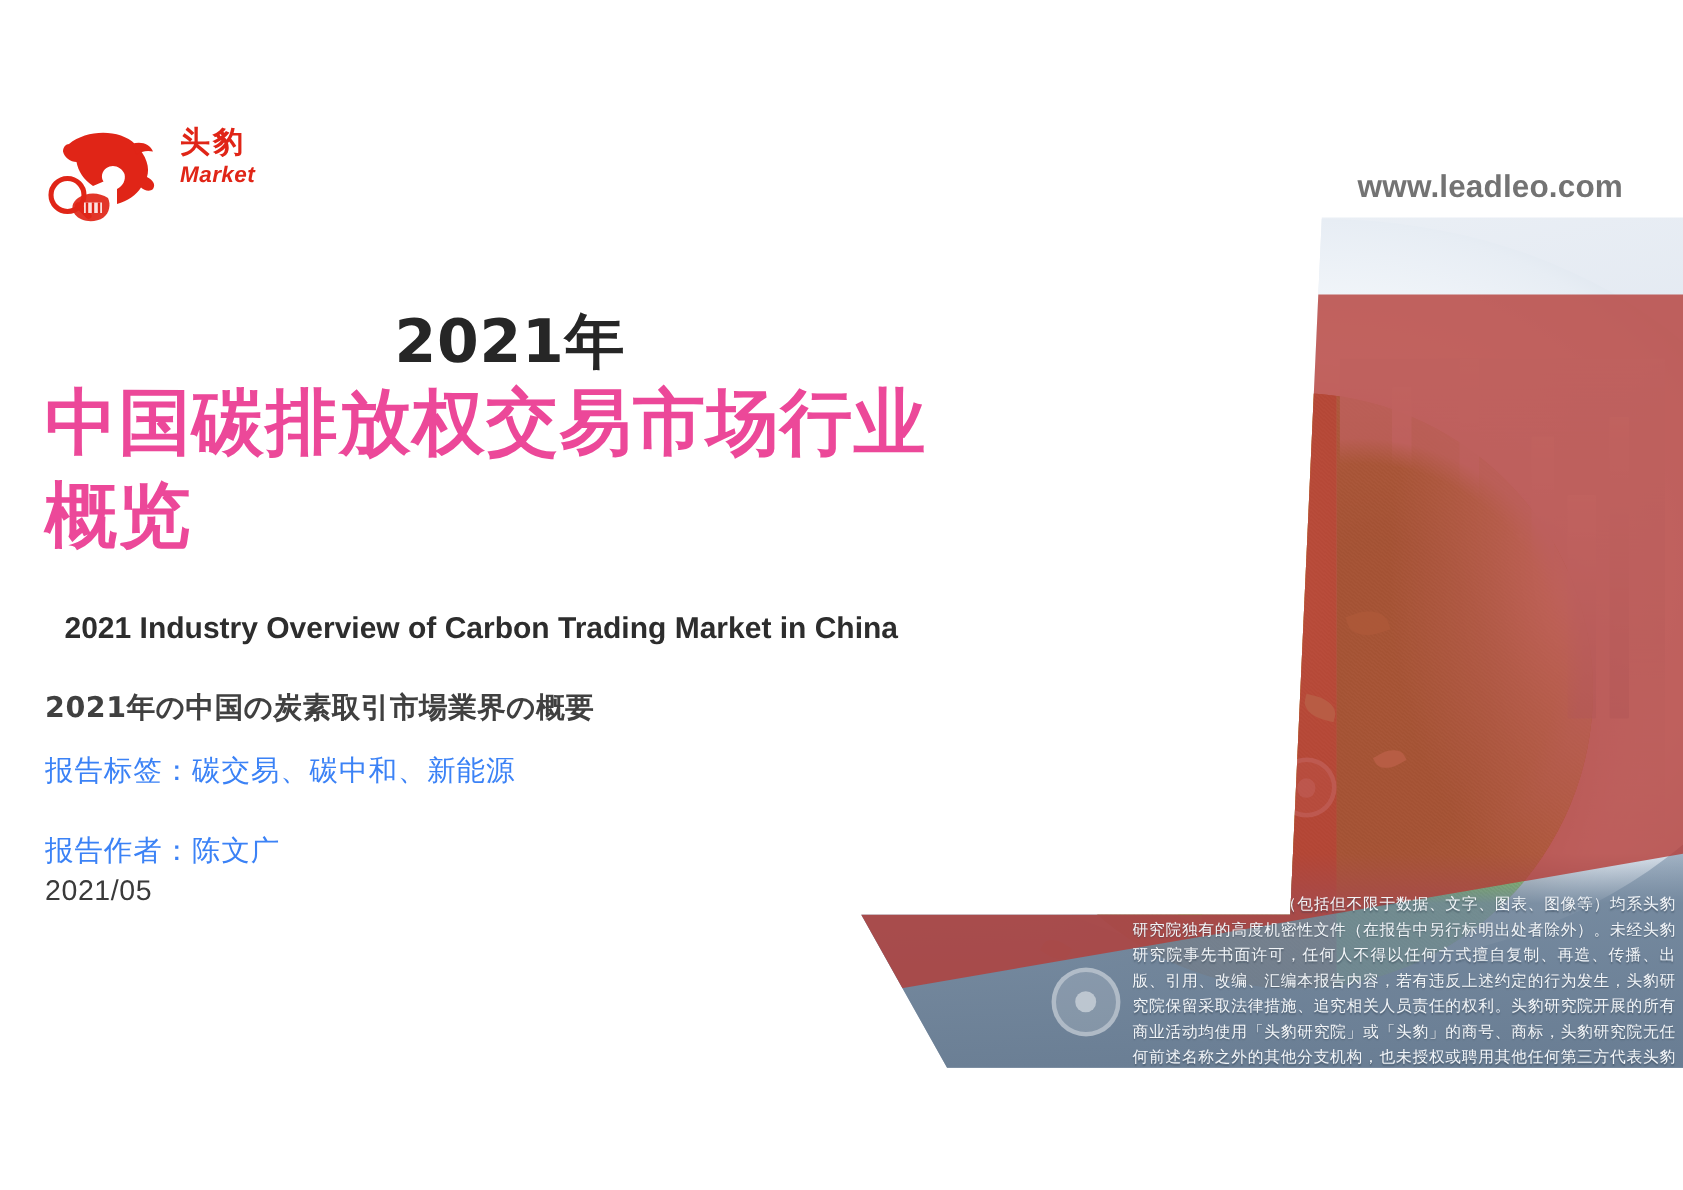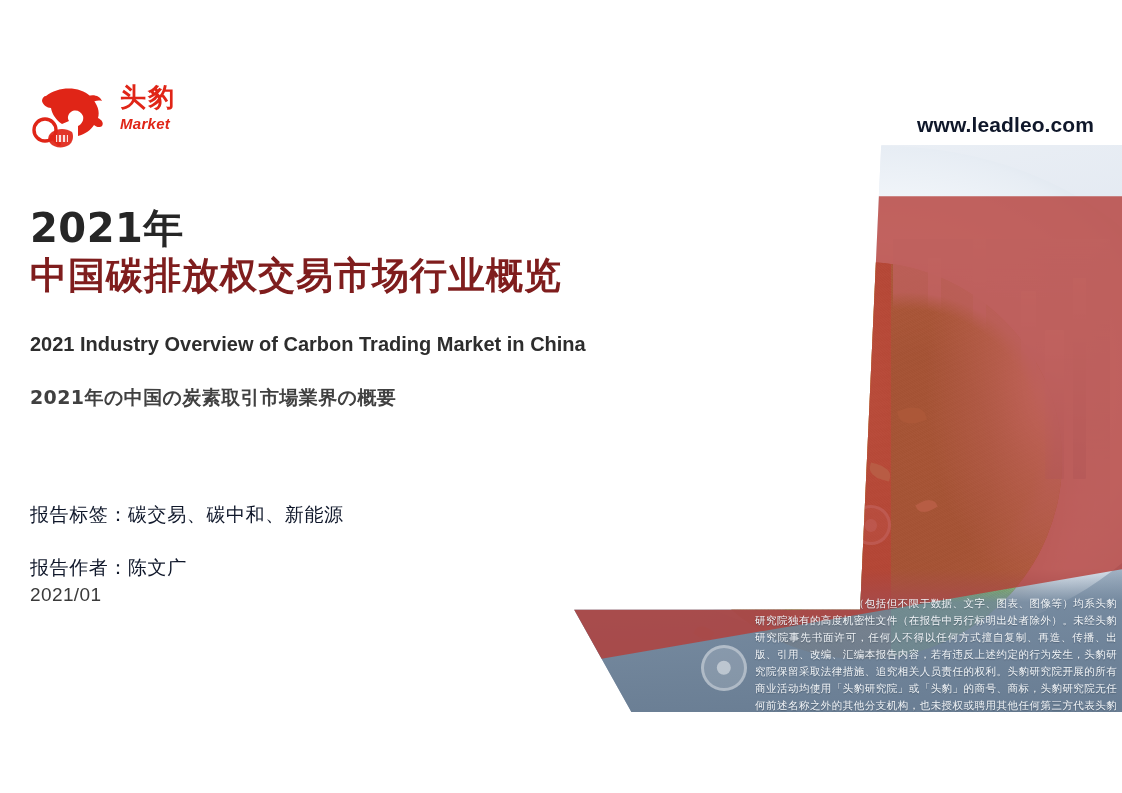--- a/index.html
+++ b/index.html
@@ -39,46 +39,46 @@
     height: 76px;
   }
   #logo-wordmark {
     position: absolute;
     left: 92px;
     top: 6px;
     width: 92px;
   }
   .logo-cn {
     display: block;
-    font-size: 26px;
+    font-size: 20px;
     font-weight: 700;
     color: #e02517;
     letter-spacing: 2px;
     line-height: 1.02;
     font-family: "DejaVu Sans", sans-serif;
   }
   .logo-en {
     display: block;
     font-size: 15px;
     font-weight: 700;
     font-style: italic;
     color: #e02517;
     letter-spacing: 0.3px;
     margin-top: 4px;
     font-family: "Liberation Sans", sans-serif;
   }
 
   
   #site-url {
     position: absolute;
-    right: 28px;
+    right: 40px;
     top: 113px;
     font-size: 21px;
     font-weight: 700;
-    color: #0f172a;
+    color: #737373;
     letter-spacing: 0.1px;
     font-family: "Liberation Sans", sans-serif;
   }
 
   
   #hero {
     position: absolute;
     left: 520px;
     top: 140px;
     width: 602px;
@@ -239,58 +239,60 @@
     top: 205px;
     width: 620px;
   }
   #title-year {
     font-size: 40px;
     font-weight: 700;
     line-height: 1.18;
     color: #262626;
     letter-spacing: 0.5px;
     font-family: "DejaVu Sans", sans-serif;
+    text-align: center;
   }
   #title-main {
-    font-size: 37px;
+    font-size: 48px;
     font-weight: 700;
     line-height: 1.28;
-    color: #7f1d1d;
+    color: #ec4899;
     letter-spacing: 1px;
     font-family: "DejaVu Sans", sans-serif;
   }
   #subtitle-en {
     margin-top: 30px;
     font-size: 20px;
     font-weight: 600;
     line-height: 1.42;
     color: #2d2d2d;
     width: 575px;
     font-family: "Liberation Sans", sans-serif;
+    margin-left: 13px;
   }
   #subtitle-jp {
     margin-top: 26px;
     font-size: 19px;
     font-weight: 600;
     line-height: 1.4;
     color: #404040;
     letter-spacing: 0.4px;
     font-family: "DejaVu Sans", sans-serif;
   }
 
   #meta-block {
     position: absolute;
     left: 30px;
     top: 500px;
     width: 470px;
   }
   .meta-line {
     font-size: 19px;
     line-height: 1.5;
-    color: #0f172a;
+    color: #3b82f6;
     letter-spacing: 0.6px;
     font-family: "DejaVu Sans", sans-serif;
   }
   #meta-author-block { margin-top: 24px; }
   #meta-date {
     font-size: 19px;
     line-height: 1.45;
     color: #3a3a3a;
     letter-spacing: 0.4px;
     font-family: "Liberation Sans", sans-serif;
@@ -368,17 +370,17 @@
     <div id="title-year">2021年</div>
     <div id="title-main">中国碳排放权交易市场行业概览</div>
     <div id="subtitle-en">2021 Industry Overview of Carbon Trading Market in China</div>
     <div id="subtitle-jp">2021年の中国の炭素取引市場業界の概要</div>
   </div>
 
   <div id="meta-block">
     <div class="meta-line">报告标签：碳交易、碳中和、新能源</div>
     <div id="meta-author-block">
       <div class="meta-line">报告作者：陈文广</div>
-      <div id="meta-date">2021/01</div>
+      <div id="meta-date">2021/05</div>
     </div>
   </div>
 
 </div>
 
 </body></html>

